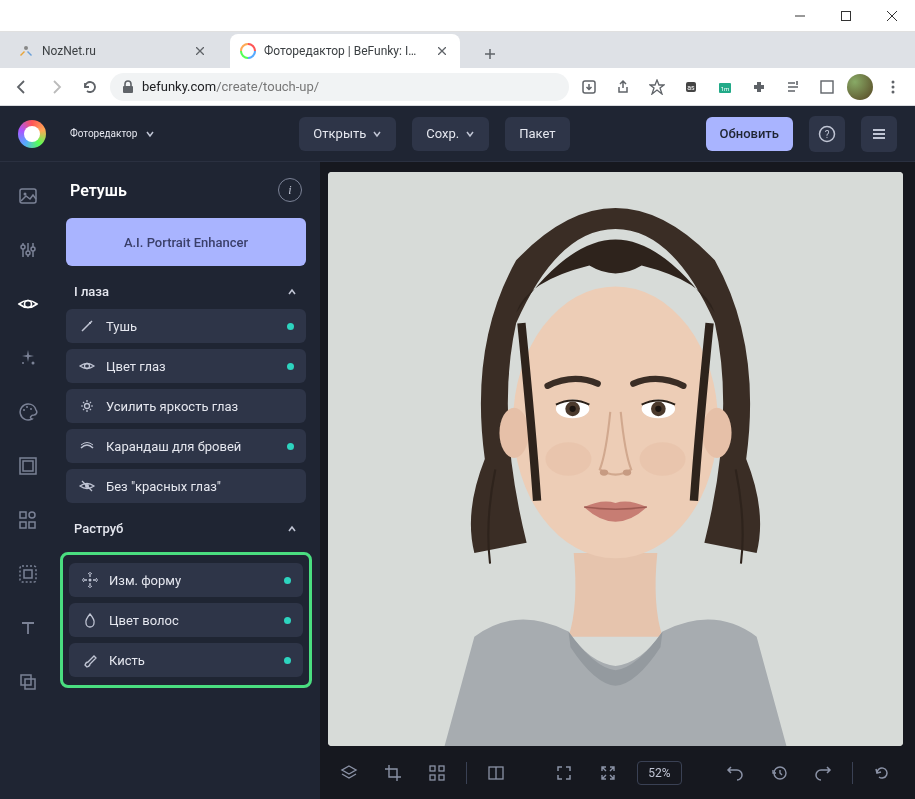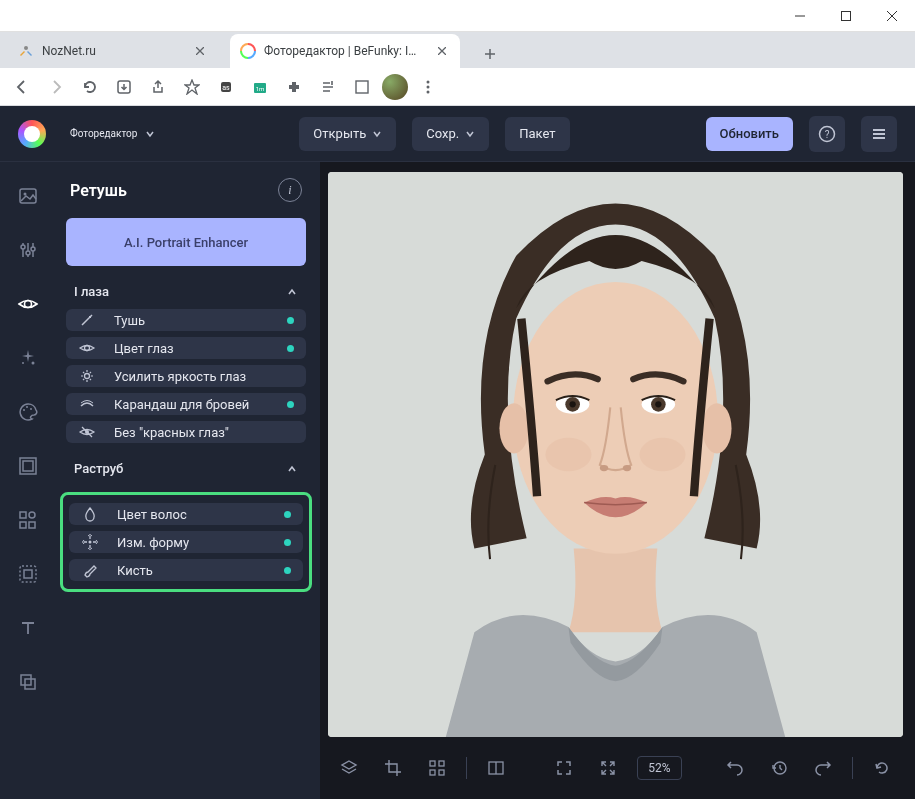--- a/index.html
+++ b/index.html
@@ -51,32 +51,32 @@
 .side-panel::-webkit-scrollbar-thumb { background:#3a4154; border-radius:3px; }
 .panel-header { display:flex; align-items:center; justify-content:space-between; margin-bottom:12px; padding: 4px 4px; }
 .panel-title { color:#fff; font-size:16px; font-weight:600; }
 .info-btn { width:24px; height:24px; border:1.5px solid #7b8296; border-radius:50%; display:flex; align-items:center; justify-content:center; color:#c0c5d4; font-size:12px; font-style:italic; font-family: Georgia, serif;}
 
 .ai-btn { width:100%; height:48px; background:#a9b4ff; color:#3a3f6a; border-radius:6px; display:flex; align-items:center; justify-content:center; font-size:13px; font-weight:500; margin-bottom:10px; }
 
 .section { margin-bottom:8px; }
 .section-header { display:flex; align-items:center; justify-content:space-between; padding: 8px 8px; color:#e5e7ef; font-size:13px; font-weight:500; cursor:pointer; }
 .section-items { display:flex; flex-direction:column; gap:6px; padding: 2px 0; }
-.tool-item { height:22px; background:#2e3548; border-radius:6px; display:flex; align-items:center; padding: 0 12px; gap:18px; color:#e5e7ef; font-size:13px; position:relative; }
+.tool-item { height:34px; background:#2e3548; border-radius:6px; display:flex; align-items:center; padding: 0 12px; gap:10px; color:#e5e7ef; font-size:13px; position:relative; }
 .tool-icon { width:18px; height:18px; display:flex; align-items:center; justify-content:center; color:#c0c5d4; flex-shrink:0; }
 .dot { width:7px; height:7px; border-radius:50%; background:#2dd4bf; position:absolute; right:12px; }
 
 .highlight-box { border: 3px solid #4ade80; border-radius: 8px; padding: 6px; margin: 0 -6px; }
 
 
 .canvas-area { flex:1; background:#16181f; display:flex; flex-direction:column; padding: 10px 12px 0 8px; min-width:0; }
 .canvas { flex:1; background:#d9dcd9; border-radius:4px; min-height:0; display:flex; align-items:center; justify-content:center; overflow:hidden; position:relative; }
 .portrait { width: 100%; height: 100%; }
 
-.bottom-bar { height:62px; display:flex; align-items:center; gap:14px; padding: 0 6px; }
+.bottom-bar { height:53px; display:flex; align-items:center; gap:14px; padding: 0 6px; }
 .bb-btn { width:30px; height:30px; display:flex; align-items:center; justify-content:center; color:#8b92a6; }
 .bb-sep { width:1px; height:22px; background:#3a4154; }
 .zoom-pill { height:24px; padding:0 10px; border:1px solid #3a4154; border-radius:4px; display:flex; align-items:center; color:#c0c5d4; font-size:12px; }
 .bb-spacer { flex:1; }
 
 svg { display:block; }
 </style>
 </head>
 <body>
 
@@ -149,20 +149,29 @@
       <svg width="16" height="16" viewBox="0 0 16 16">
         <path d="M6 2 L12 8 L6 14" fill="none" stroke="currentColor" stroke-width="1.8"></path>
       </svg>
     </div>
   <div class="nav-btn">
       <svg width="16" height="16" viewBox="0 0 16 16">
         <path d="M3 8 A5 5 0 1 1 5 12" fill="none" stroke="#5f6368" stroke-width="1.8"></path>
         <path d="M3 4 L3 8 L7 8" fill="none" stroke="#5f6368" stroke-width="1.8"></path>
       </svg>
     </div>
+  <div class="addr">
+    <span class="addr-lock">
+        <svg width="12" height="14" viewBox="0 0 12 14">
+          <rect x="1" y="6" width="10" height="7" rx="1" fill="#5f6368"></rect>
+          <path d="M3 6 V4 a3 3 0 0 1 6 0 V6" fill="none" stroke="#5f6368" stroke-width="1.6"></path>
+        </svg>
+      </span>
+    <span><span class="addr-domain">befunky.com</span><span class="addr-path">/create/touch-up/</span></span>
+  </div>
   <div class="ext-icon">
       <svg width="16" height="16" viewBox="0 0 16 16">
         <rect x="2" y="2" width="12" height="12" rx="2" fill="none" stroke="#5f6368" stroke-width="1.5"></rect>
         <path d="M8 5 V10 M5.5 8 L8 10.5 L10.5 8" fill="none" stroke="#5f6368" stroke-width="1.5"></path>
       </svg>
     </div>
   <div class="ext-icon">
       <svg width="16" height="16" viewBox="0 0 16 16">
         <path d="M4 8 V13 H12 V8 M8 2 V9 M5 5 L8 2 L11 5" fill="none" stroke="#5f6368" stroke-width="1.5"></path>
       </svg>
@@ -398,43 +407,43 @@
           <span>Раструб</span>
           <svg width="12" height="12" viewBox="0 0 12 12">
               <path d="M3 8 L6 4 L9 8" fill="none" stroke="#c0c5d4" stroke-width="1.6"></path>
             </svg>
         </div>
       </div>
 
       <div class="highlight-box">
       <div class="section" style="margin-bottom:0">
         <div class="section-items">
-          <div class="tool-item">
-                <span class="tool-icon">
-                  <svg width="16" height="16" viewBox="0 0 16 16">
-                    <path d="M8 2 Q13 8 12 11 A4 4 0 1 1 4 11 Q3 8 8 2 Z" fill="none" stroke="currentColor" stroke-width="1.3"></path>
-                  </svg>
-                </span>
-                <span>Цвет волос</span>
-                <span class="dot"></span>
-              </div>
           <div class="tool-item">
                 <span class="tool-icon">
                   <svg width="16" height="16" viewBox="0 0 16 16">
                     <path d="M8 2 V5 M8 11 V14 M2 8 H5 M11 8 H14" stroke="currentColor" stroke-width="1.3"></path>
                     <path d="M6 2 L8 0.5 L10 2 M6 14 L8 15.5 L10 14 M2 6 L0.5 8 L2 10 M14 6 L15.5 8 L14 10" fill="none" stroke="currentColor" stroke-width="1"></path>
                     <circle cx="8" cy="8" r="1.5" fill="currentColor"></circle>
                   </svg>
                 </span>
                 <span>Изм. форму</span>
                 <span class="dot"></span>
               </div>
           <div class="tool-item">
                 <span class="tool-icon">
                   <svg width="16" height="16" viewBox="0 0 16 16">
+                    <path d="M8 2 Q13 8 12 11 A4 4 0 1 1 4 11 Q3 8 8 2 Z" fill="none" stroke="currentColor" stroke-width="1.3"></path>
+                  </svg>
+                </span>
+                <span>Цвет волос</span>
+                <span class="dot"></span>
+              </div>
+          <div class="tool-item">
+                <span class="tool-icon">
+                  <svg width="16" height="16" viewBox="0 0 16 16">
                     <path d="M3 13 Q4 10 6 10 L12 4 L14 6 L8 12 Q8 14 5 15 Z" fill="none" stroke="currentColor" stroke-width="1.3"></path>
                   </svg>
                 </span>
                 <span>Кисть</span>
                 <span class="dot"></span>
               </div>
 
         </div>
       </div>
       </div>

